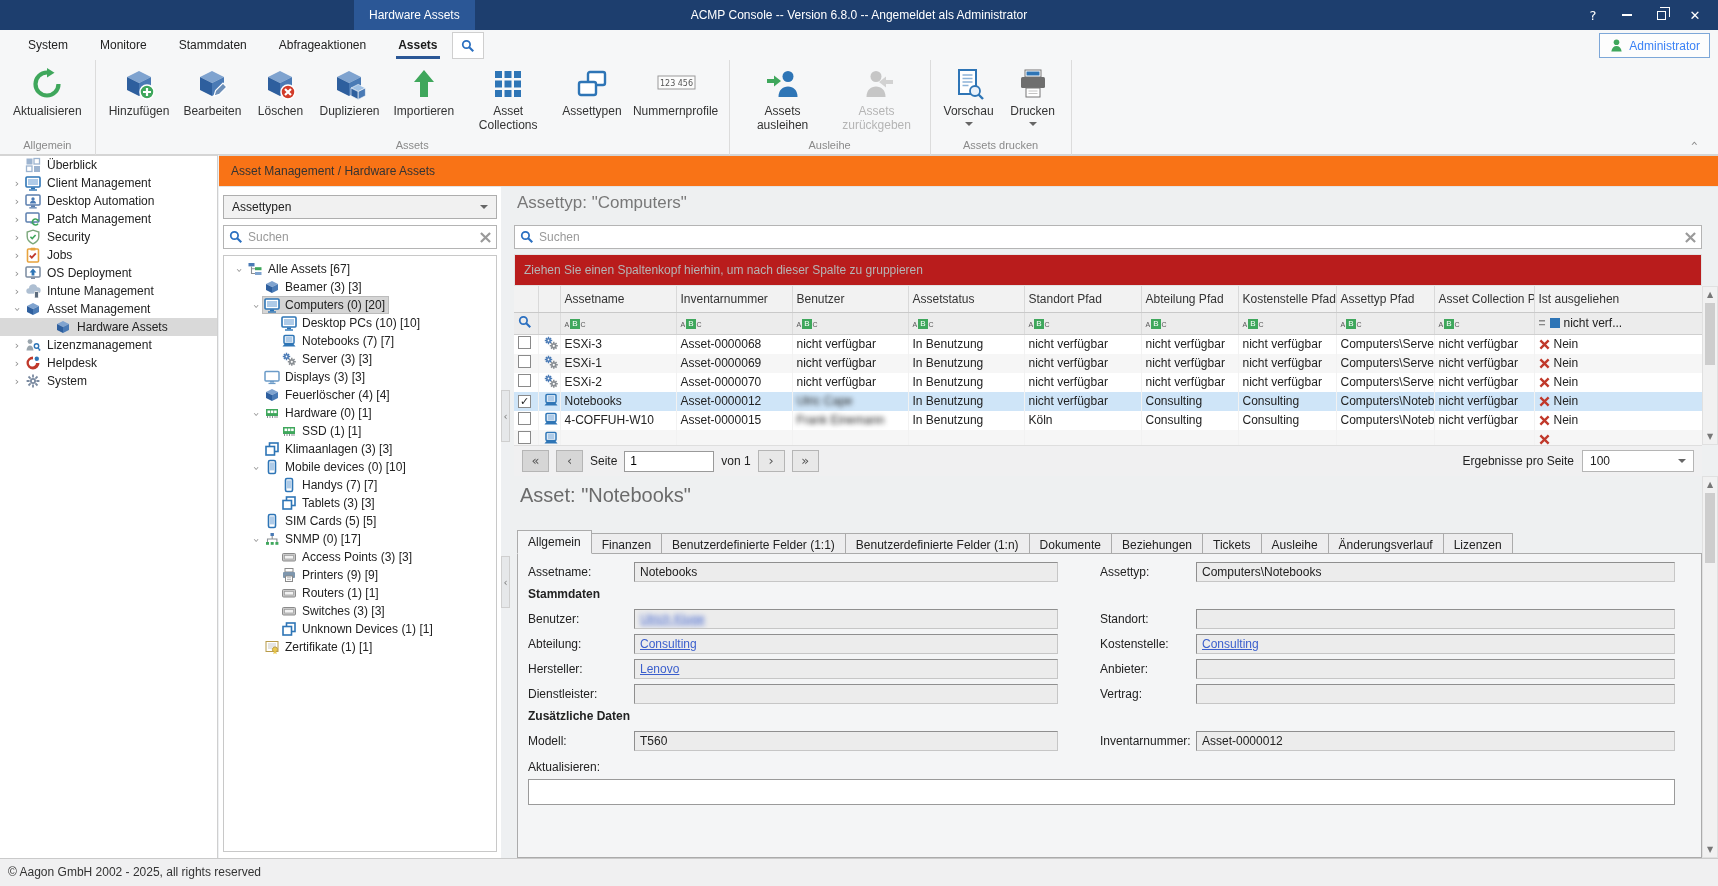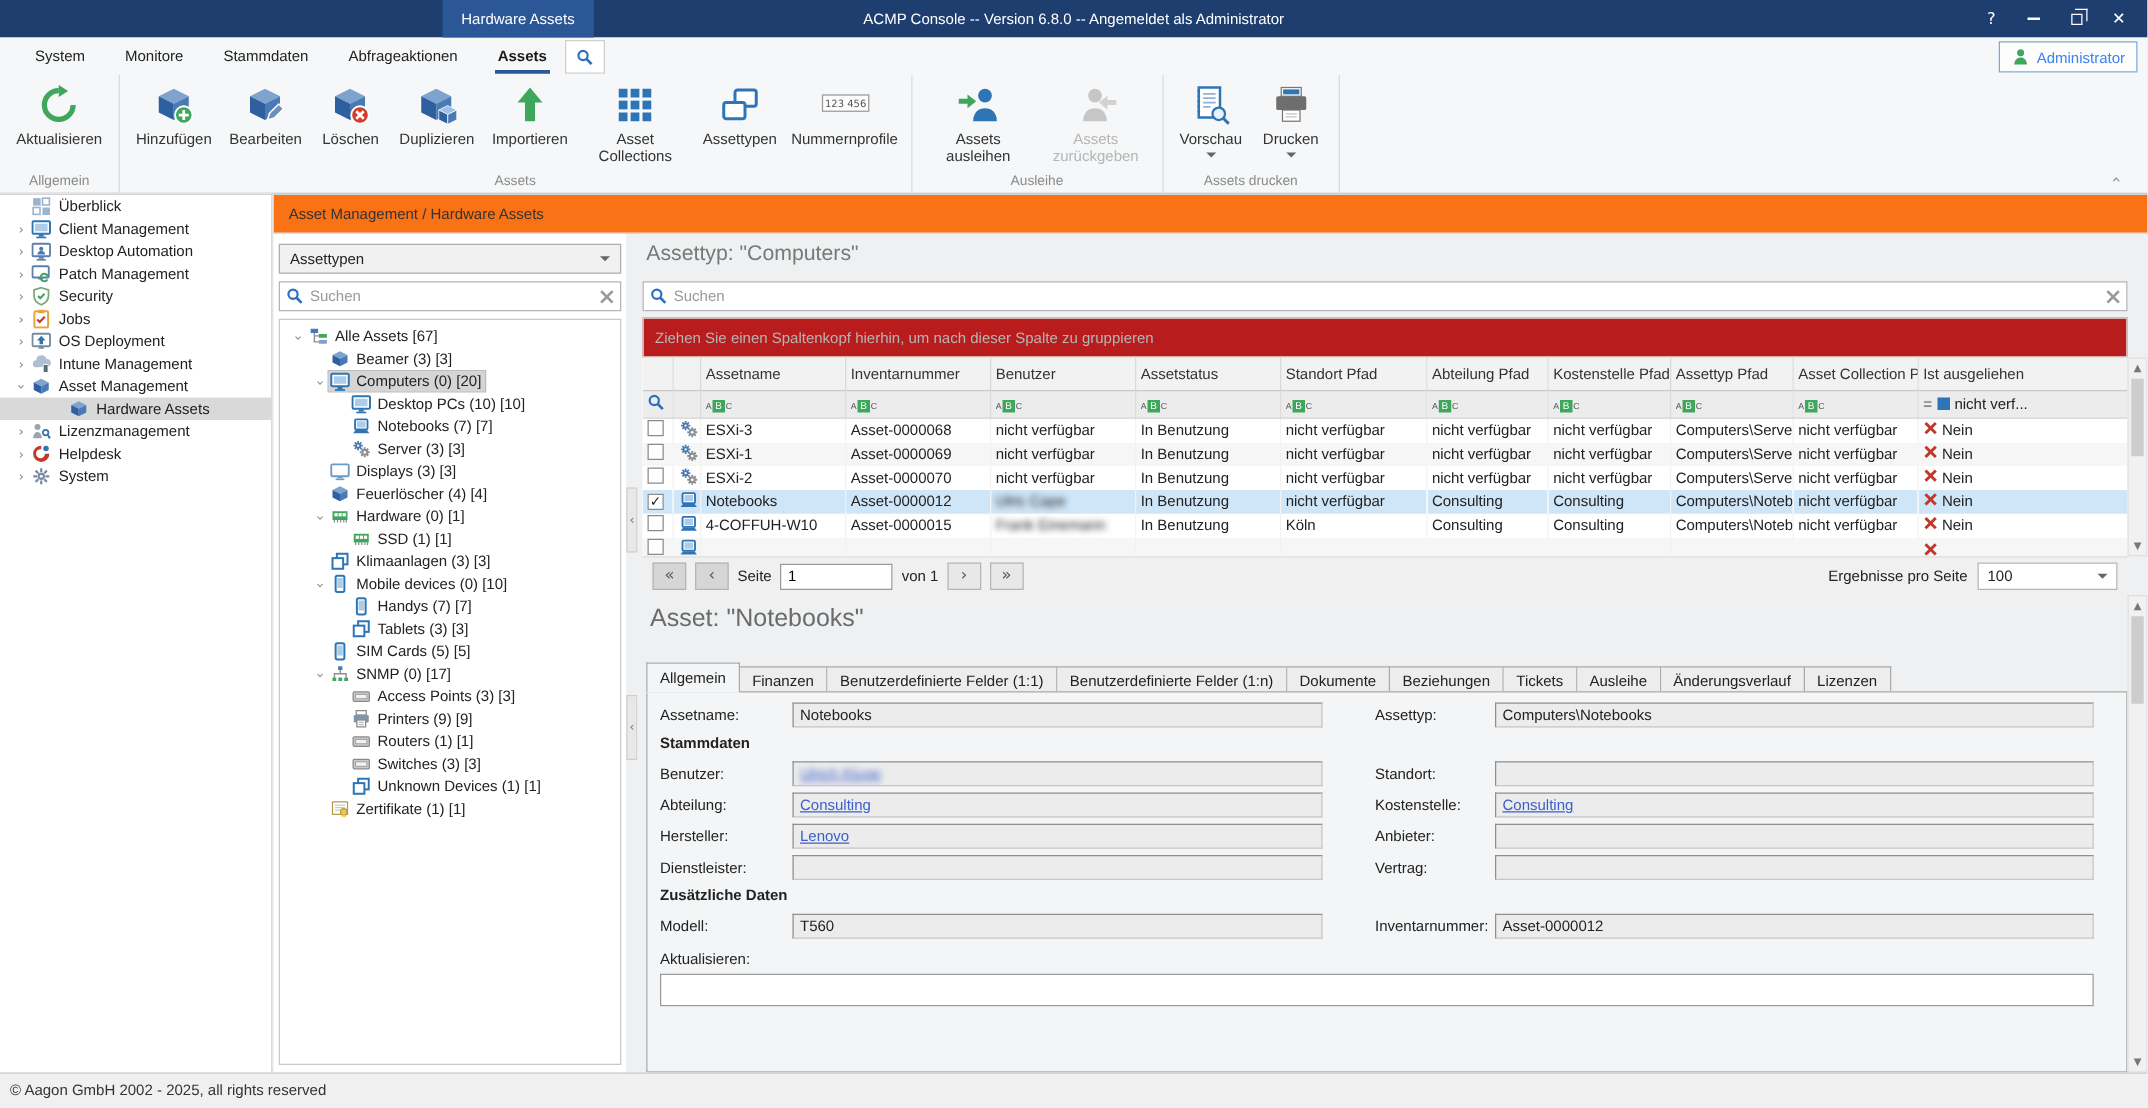--- a/index.html
+++ b/index.html
@@ -73,21 +73,21 @@
   tr.ghead th{height:26px;background:#f2f2f2;border-right:1px solid #d9d9d9;border-bottom:1px solid #c9c9c9;color:#333}
   tr.gfilter td{height:22px;background:#ececec;border-right:1px solid #dcdcdc;border-bottom:1px solid #cfcfcf}
   tr.grow td{height:19px;border-right:1px solid #f2f2f2}
   tr.grow.alt td{background:#f6f6f6}
   tr.grow.selected td{background:#cfe5f8}
   .cbx{width:13px;height:13px;background:#fff;border:1px solid #8a8a8a;display:inline-flex;align-items:center;justify-content:center;font-size:11px;line-height:11px;color:#222;font-family:"DejaVu Sans",sans-serif}
   .abc{display:inline-flex;align-items:flex-end;gap:1px;font-size:7px;color:#555;line-height:9px}
   .abc .b{background:#3fa75c;color:#fff;padding:0 2px;font-size:8px;line-height:10px}
   .feq{color:#888;font-weight:bold;margin-right:4px}
   .fbox{width:10px;height:10px;background:#2e75b6;display:inline-block;margin-right:4px;vertical-align:-1px}
-  .loan-cell{display:flex;align-items:flex-start;gap:4px}
+  .loan-cell{display:flex;align-items:center;gap:4px}
   .blurred{filter:blur(2.6px)}
   
   .vsb{position:absolute;right:0;width:16px;background:#f1f1f1;border:1px solid #e0e0e0;font-size:8px;color:#777;text-align:center;font-family:"DejaVu Sans",sans-serif}
   #grid-vsb{top:99px;height:159px}
   .vsb .arr{height:15px;line-height:15px}
   .vsb .thumb{position:absolute;left:2px;right:2px;background:#cdcdcd}
   
   #pagination{position:absolute;top:258px;left:4px;right:16px;height:31px;background:#f0f0f1;border-top:1px solid #dedede;display:flex;align-items:center;gap:7px;padding:0 8px}
   .pg-btn{width:27px;height:22px;border:1px solid #b5b5b5;color:#555;text-align:center;line-height:20px;font-size:13px;background:#e8e8e8;font-family:"DejaVu Sans",sans-serif}
   .pg-btn.dark{background:#d6d6d6}

